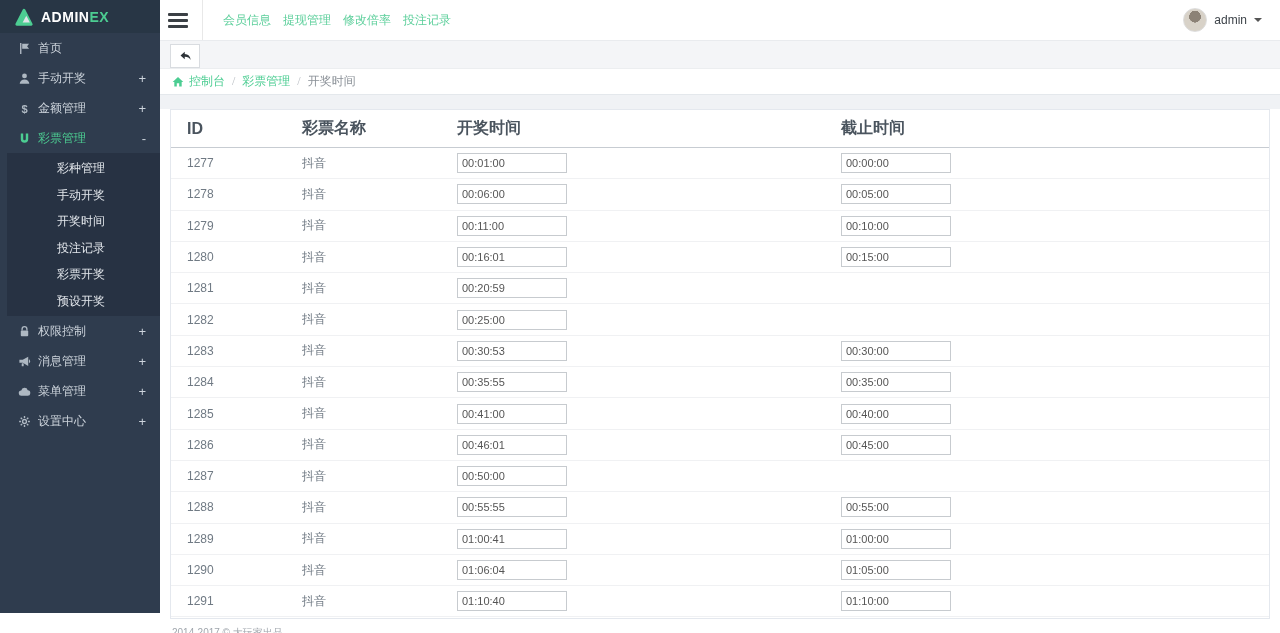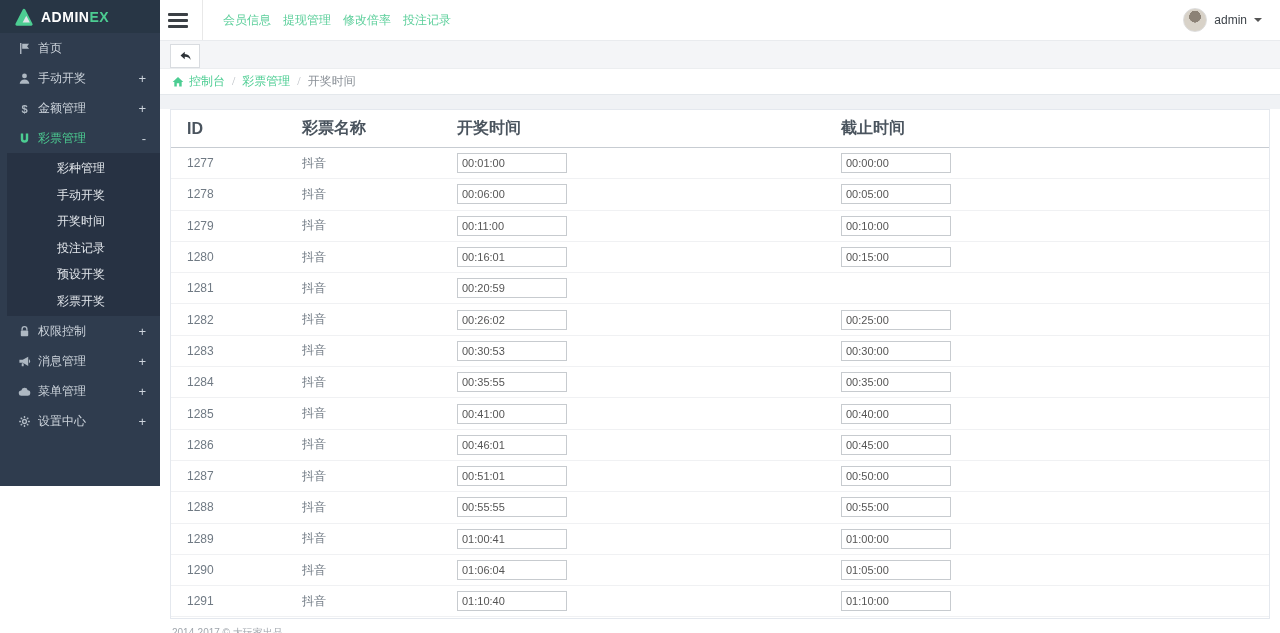--- a/index.html
+++ b/index.html
@@ -1,18 +1,18 @@
 <!DOCTYPE html>
 <html><head>
 <meta charset="utf-8">
 <style>
   html,body{margin:0;padding:0;width:1280px;height:633px;overflow:hidden;
     font-family:"Liberation Sans","DejaVu Sans",sans-serif;background:#fff;}
   
-  .sidebar{position:fixed;left:0;top:0;width:160px;height:486px;background:#2f3c4e;z-index:5;}
+  .sidebar{position:fixed;left:0;top:0;width:160px;height:613px;background:#2f3c4e;z-index:5;}
   .logo{height:33px;background:#283645;display:flex;align-items:center;padding-left:14px;}
   .logo-text{font-size:14px;font-weight:bold;color:#fff;letter-spacing:.5px;margin-left:7px;}
   .logo-text .accent{color:#4ccd92;}
   .nav-item{height:30px;display:flex;align-items:center;padding:0 14px 0 18px;
     color:#cdd4dc;font-size:12px;cursor:pointer;}
   .nav-item .icon{width:20px;display:flex;align-items:center;color:#aeb8c2;flex:0 0 20px;}
   .nav-item.active,.nav-item.active .icon{color:#4ccd92;}
   .expand{margin-left:auto;font-size:13px;color:#cdd4dc;}
   .submenu{background:#273243;padding:2px 0;margin-left:7px;}
   .sub-item{height:26.5px;line-height:26.5px;padding-left:50px;color:#e4e8ed;
@@ -101,22 +101,22 @@
     </span>
     <span>彩票管理</span>
     <span class="expand">-</span>
   </div>
 
   <div class="submenu">
     <div class="sub-item">彩种管理</div>
     <div class="sub-item">手动开奖</div>
     <div class="sub-item">开奖时间</div>
     <div class="sub-item">投注记录</div>
+    <div class="sub-item">彩票开奖</div>
     <div class="sub-item">预设开奖</div>
-    <div class="sub-item">彩票开奖</div>
   </div>
 
   <div class="nav-item">
     <span class="icon">
       <svg width="13" height="13" viewBox="0 0 14 14">
           <path d="M4.4 6V4.4a2.6 2.6 0 0 1 5.2 0V6" fill="none" stroke="currentColor" stroke-width="1.4"></path>
           <rect x="3" y="6" width="8" height="6" rx="1" fill="currentColor"></rect>
         </svg>
     </span>
     <span>权限控制</span>
@@ -242,21 +242,20 @@
 
   <div class="trow">
     <div>1281</div>
     <div>抖音</div>
     <div><input class="time-input" type="text" value="00:20:59" style=""></div>
   </div>
 
   <div class="trow">
     <div>1282</div>
     <div>抖音</div>
-    <div><input class="time-input" type="text" value="00:26:02" style=""></div>
     <div><input class="time-input" type="text" value="00:25:00" style=""></div>
   </div>
 
   <div class="trow">
     <div>1283</div>
     <div>抖音</div>
     <div><input class="time-input" type="text" value="00:30:53" style=""></div>
     <div><input class="time-input" type="text" value="00:30:00" style=""></div>
   </div>
 
@@ -277,21 +276,20 @@
   <div class="trow">
     <div>1286</div>
     <div>抖音</div>
     <div><input class="time-input" type="text" value="00:46:01" style=""></div>
     <div><input class="time-input" type="text" value="00:45:00" style=""></div>
   </div>
 
   <div class="trow">
     <div>1287</div>
     <div>抖音</div>
-    <div><input class="time-input" type="text" value="00:51:01" style=""></div>
     <div><input class="time-input" type="text" value="00:50:00" style=""></div>
   </div>
 
   <div class="trow">
     <div>1288</div>
     <div>抖音</div>
     <div><input class="time-input" type="text" value="00:55:55" style=""></div>
     <div><input class="time-input" type="text" value="00:55:00" style=""></div>
   </div>
 

